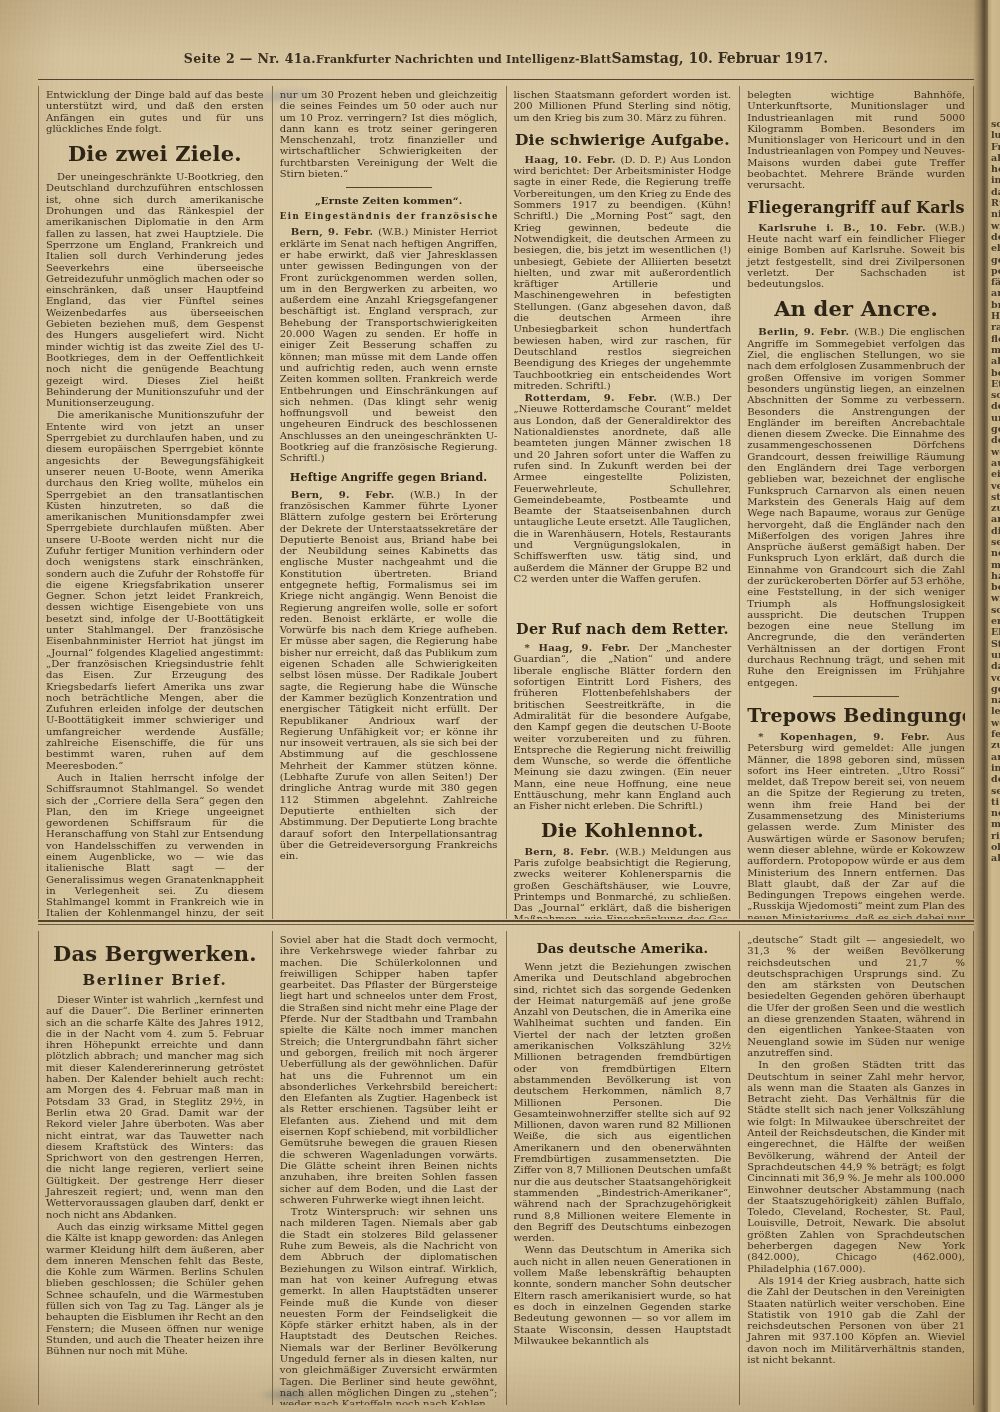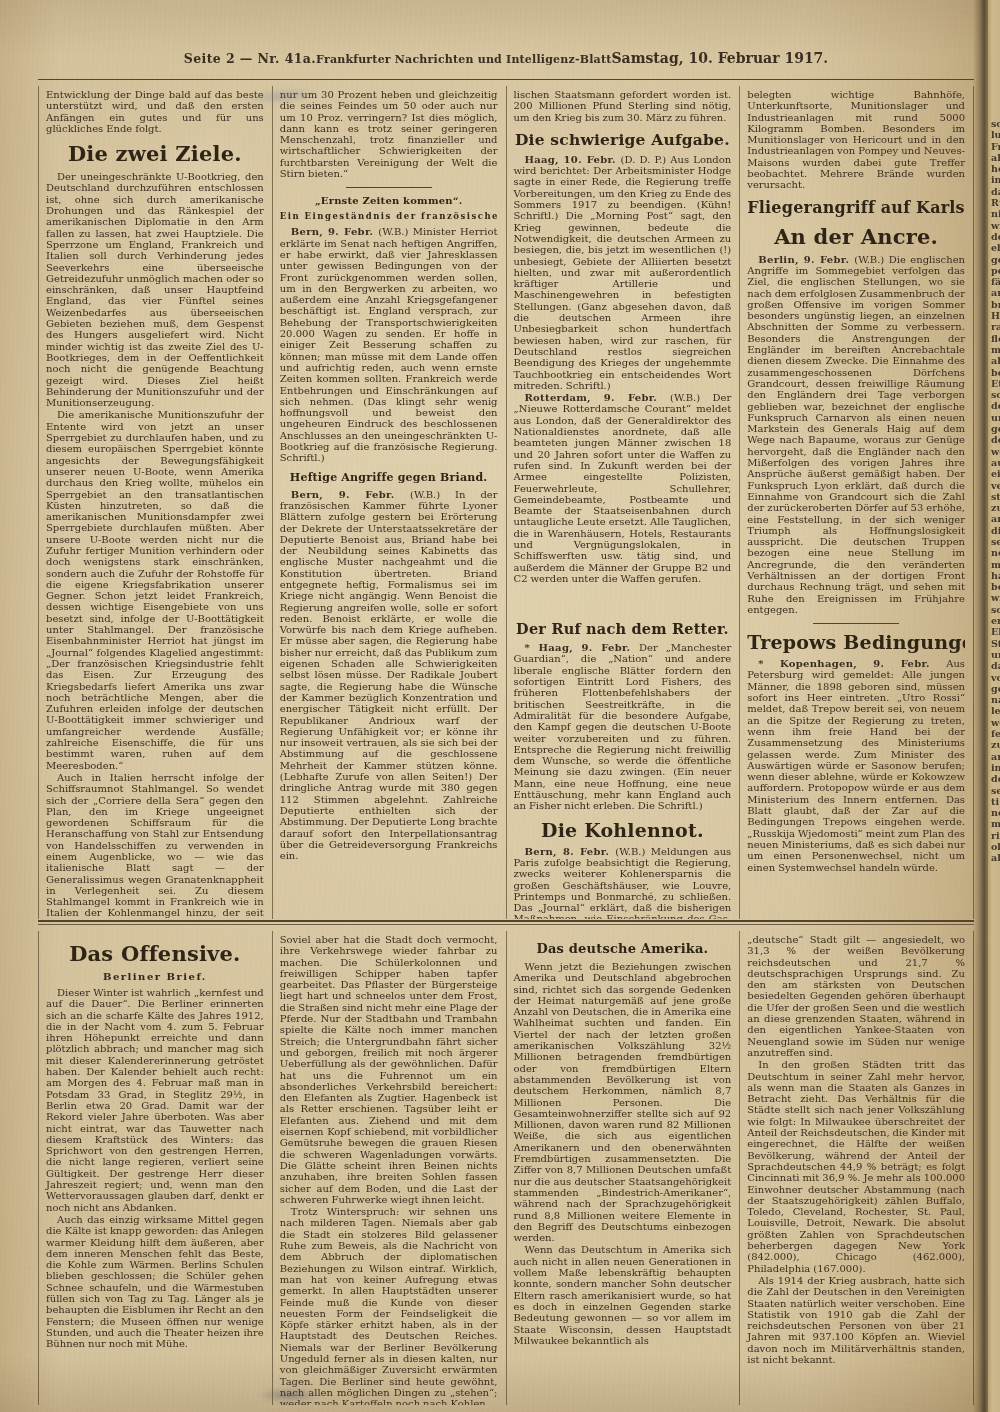--- a/index.html
+++ b/index.html
@@ -70,21 +70,21 @@
   .body-text.noindent{ text-indent:0; }
   .body-text b{ letter-spacing:.3px; }
   .headline{
     font-weight:bold; text-align:center;
     margin:7px 0 5px 0; white-space:nowrap; overflow:hidden;
     color:#2f2516; letter-spacing:.2px;
   }
   .headline.lg{ font-size:21px; }
   .headline.md{ font-size:19px; }
   .subhead{
-    font-weight:bold; text-align:center; font-size:10px;
+    font-weight:bold; text-align:center; font-size:15px;
     letter-spacing:1.5px; margin:0 0 5px 0; color:#32281a; white-space:nowrap; overflow:hidden;
   }
   .article-rule{ width:86px; border-top:1.5px solid var(--rule,#55432c); margin:8px auto 7px auto; }
 
   .main-rule{
     position:absolute; top:920px; left:38px; width:936px; height:5px;
     border-top:2px solid var(--rule,#55432c);
     border-bottom:1.2px solid rgba(85,67,44,.8);
   }
 
@@ -149,31 +149,32 @@
       <p class="body-text"><b>Haag, 10. Febr. </b>(D. D. P.) Aus London wird berichtet: Der Arbeitsminister Hodge sagte in einer Rede, die Regierung treffe Vorbereitungen, um den Krieg zu Ende des Sommers 1917 zu beendigen. (Kühn! Schriftl.) Die „Morning Post“ sagt, den Krieg gewinnen, bedeute die Notwendigkeit, die deutschen Armeen zu besiegen, die, bis jetzt im wesentlichen (!) unbesiegt, Gebiete der Alliierten besetzt hielten, und zwar mit außerordentlich kräftiger Artillerie und Maschinengewehren in befestigten Stellungen. (Ganz abgesehen davon, daß die deutschen Armeen ihre Unbesiegbarkeit schon hundertfach bewiesen haben, wird zur raschen, für Deutschland restlos siegreichen Beendigung des Krieges der ungehemmte Tauchbootkrieg ein entscheidendes Wort mitreden. Schriftl.)</p>
       <p class="body-text"><b>Rotterdam, 9. Febr. </b>(W.B.) Der „Nieuwe Rotterdamsche Courant“ meldet aus London, daß der Generaldirektor des Nationaldienstes anordnete, daß alle beamteten jungen Männer zwischen 18 und 20 Jahren sofort unter die Waffen zu rufen sind. In Zukunft werden bei der Armee eingestellte Polizisten, Feuerwehrleute, Schullehrer, Gemeindebeamte, Postbeamte und Beamte der Staatseisenbahnen durch untaugliche Leute ersetzt. Alle Tauglichen, die in Warenhäusern, Hotels, Restaurants und Vergnügungslokalen, in Schiffswerften usw. tätig sind, und außerdem die Männer der Gruppe B2 und C2 werden unter die Waffen gerufen.</p>
       <div class="headline md" style="font-size: 14.5px; margin-top: 36px;">Der Ruf nach dem Retter.</div>
       <p class="body-text"><b>* Haag, 9. Febr. </b>Der „Manchester Guardian“, die „Nation“ und andere liberale englische Blätter fordern den sofortigen Eintritt Lord Fishers, des früheren Flottenbefehlshabers der britischen Seestreitkräfte, in die Admiralität für die besondere Aufgabe, den Kampf gegen die deutschen U-Boote weiter vorzubereiten und zu führen. Entspreche die Regierung nicht freiwillig dem Wunsche, so werde die öffentliche Meinung sie dazu zwingen. (Ein neuer Mann, eine neue Hoffnung, eine neue Enttäuschung, mehr kann England auch an Fisher nicht erleben. Die Schriftl.)</p>
       <div class="headline md">Die Kohlennot.</div>
       <p class="body-text"><b>Bern, 8. Febr. </b>(W.B.) Meldungen aus Paris zufolge beabsichtigt die Regierung, zwecks weiterer Kohlenersparnis die großen Geschäftshäuser, wie Louvre, Printemps und Bonmarché, zu schließen. Das „Journal“ erklärt, daß die bisherigen Maßnahmen, wie Einschränkung des Gas- und Elektrizitätsverbrauches, keinen Erfolg erzielt hätten. Auch die neuen Maßnahmen, wie die Schließung der Theater usw., würden keine Ersparnis bedeuten. Pariser Blättern zufolge sollen auch die öffentlichen Bäder geschlossen werden.</p>
     </div>
     <div class="col">
       <p class="body-text noindent">belegten wichtige Bahnhöfe, Unterkunftsorte, Munitionslager und Industrieanlagen mit rund 5000 Kilogramm Bomben. Besonders im Munitionslager von Hericourt und in den Industrieanlagen von Pompey und Neuves-Maisons wurden dabei gute Treffer beobachtet. Mehrere Brände wurden verursacht.</p>
       <div class="headline md" style="font-size: 16px;">Fliegerangriff auf Karlsruhe.</div>
+      <p class="body-text"><b>Karlsruhe i. B., 10. Febr. </b>(W.B.) Heute nacht warf ein feindlicher Flieger einige Bomben auf Karlsruhe. Soweit bis jetzt festgestellt, sind drei Zivilpersonen verletzt. Der Sachschaden ist bedeutungslos.</p>
       <div class="headline lg">An der Ancre.</div>
       <p class="body-text"><b>Berlin, 9. Febr. </b>(W.B.) Die englischen Angriffe im Sommegebiet verfolgen das Ziel, die englischen Stellungen, wo sie nach dem erfolglosen Zusammenbruch der großen Offensive im vorigen Sommer besonders ungünstig liegen, an einzelnen Abschnitten der Somme zu verbessern. Besonders die Anstrengungen der Engländer im bereiften Ancrebachtale dienen diesem Zwecke. Die Einnahme des zusammengeschossenen Dörfchens Grandcourt, dessen freiwillige Räumung den Engländern drei Tage verborgen geblieben war, bezeichnet der englische Funkspruch Carnarvon als einen neuen Markstein des Generals Haig auf dem Wege nach Bapaume, woraus zur Genüge hervorgeht, daß die Engländer nach den Mißerfolgen des vorigen Jahres ihre Ansprüche äußerst gemäßigt haben. Der Funkspruch Lyon erklärt, daß durch die Einnahme von Grandcourt sich die Zahl der zurückeroberten Dörfer auf 53 erhöhe, eine Feststellung, in der sich weniger Triumph als Hoffnungslosigkeit ausspricht. Die deutschen Truppen bezogen eine neue Stellung im Ancregrunde, die den veränderten Verhältnissen an der dortigen Front durchaus Rechnung trägt, und sehen mit Ruhe den Ereignissen im Frühjahre entgegen.</p>
       <div class="article-rule"></div>
       <div class="headline md">Trepows Bedingungen.</div>
       <p class="body-text"><b>* Kopenhagen, 9. Febr. </b>Aus Petersburg wird gemeldet: Alle jungen Männer, die 1898 geboren sind, müssen sofort ins Heer eintreten. „Utro Rossi“ meldet, daß Trepow bereit sei, von neuem an die Spitze der Regierung zu treten, wenn ihm freie Hand bei der Zusammensetzung des Ministeriums gelassen werde. Zum Minister des Auswärtigen würde er Sasonow berufen; wenn dieser ablehne, würde er Kokowzew auffordern. Protopopow würde er aus dem Ministerium des Innern entfernen. Das Blatt glaubt, daß der Zar auf die Bedingungen Trepows eingehen werde. „Russkija Wjedomosti“ meint zum Plan des neuen Ministeriums, daß es sich dabei nur um einen Personenwechsel, nicht um einen Systemwechsel handeln würde.</p>
     </div>
   </div>
 <div class="main-rule"></div>
 <div class="section section-lower">
     <div class="col">
-      <div class="headline lg">Das Offensive.</div>
+      <div class="headline lg">Das Bergwerken.</div>
       <div class="subhead">Berliner Brief.</div>
       <p class="body-text">Dieser Winter ist wahrlich „kernfest und auf die Dauer“. Die Berliner erinnerten sich an die scharfe Kälte des Jahres 1912, die in der Nacht vom 4. zum 5. Februar ihren Höhepunkt erreichte und dann plötzlich abbrach; und mancher mag sich mit dieser Kalendererinnerung getröstet haben. Der Kalender behielt auch recht: am Morgen des 4. Februar maß man in Potsdam 33 Grad, in Steglitz 29½, in Berlin etwa 20 Grad. Damit war der Rekord vieler Jahre überboten. Was aber nicht eintrat, war das Tauwetter nach diesem Kraftstück des Winters: das Sprichwort von den gestrengen Herren, die nicht lange regieren, verliert seine Gültigkeit. Der gestrenge Herr dieser Jahreszeit regiert; und, wenn man den Wettervoraussagen glauben darf, denkt er noch nicht ans Abdanken.</p>
       <p class="body-text">Auch das einzig wirksame Mittel gegen die Kälte ist knapp geworden: das Anlegen warmer Kleidung hilft dem äußeren, aber dem inneren Menschen fehlt das Beste, die Kohle zum Wärmen. Berlins Schulen blieben geschlossen; die Schüler gehen Schnee schaufeln, und die Wärmestuben füllen sich von Tag zu Tag. Länger als je behaupten die Eisblumen ihr Recht an den Fenstern; die Museen öffnen nur wenige Stunden, und auch die Theater heizen ihre Bühnen nur noch mit Mühe.</p>
     </div>
     <div class="col">
       <p class="body-text noindent">Soviel aber hat die Stadt doch vermocht, ihre Verkehrswege wieder fahrbar zu machen. Die Schülerkolonnen und freiwilligen Schipper haben tapfer gearbeitet. Das Pflaster der Bürgersteige liegt hart und schneelos unter dem Frost, die Straßen sind nicht mehr eine Plage der Pferde. Nur der Stadtbahn und Trambahn spielte die Kälte noch immer manchen Streich; die Untergrundbahn fährt sicher und geborgen, freilich mit noch ärgerer Ueberfüllung als der gewöhnlichen. Dafür hat uns die Fuhrennot um ein absonderliches Verkehrsbild bereichert: den Elefanten als Zugtier. Hagenbeck ist als Retter erschienen. Tagsüber leiht er Elefanten aus. Ziehend und mit dem eisernen Kopf schiebend, mit vorbildlicher Gemütsruhe bewegen die grauen Riesen die schweren Wagenladungen vorwärts. Die Glätte scheint ihren Beinen nichts anzuhaben, ihre breiten Sohlen fassen sicher auf dem Boden, und die Last der schweren Fuhrwerke wiegt ihnen leicht.</p>
       <p class="body-text">Trotz Winterspruch: wir sehnen uns nach milderen Tagen. Niemals aber gab die Stadt ein stolzeres Bild gelassener Ruhe zum Beweis, als die Nachricht von dem Abbruch der diplomatischen Beziehungen zu Wilson eintraf. Wirklich, man hat von keiner Aufregung etwas gemerkt. In allen Hauptstädten unserer Feinde muß die Kunde von dieser neuesten Form der Feindseligkeit die Köpfe stärker erhitzt haben, als in der Hauptstadt des Deutschen Reiches. Niemals war der Berliner Bevölkerung Ungeduld ferner als in diesen kalten, nur von gleichmäßiger Zuversicht erwärmten Tagen. Die Berliner sind heute gewöhnt, nach allen möglichen Dingen zu „stehen“; weder nach Kartoffeln noch nach Kohlen</p>
     </div>
     <div class="col">
       <div class="headline lg" style="font-size: 13px;">Das deutsche Amerika.</div>

